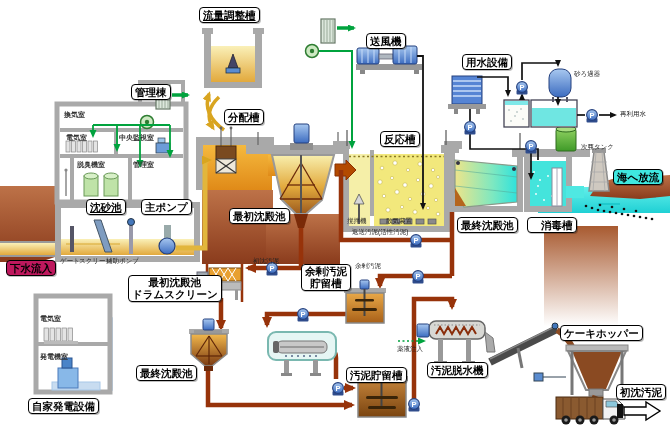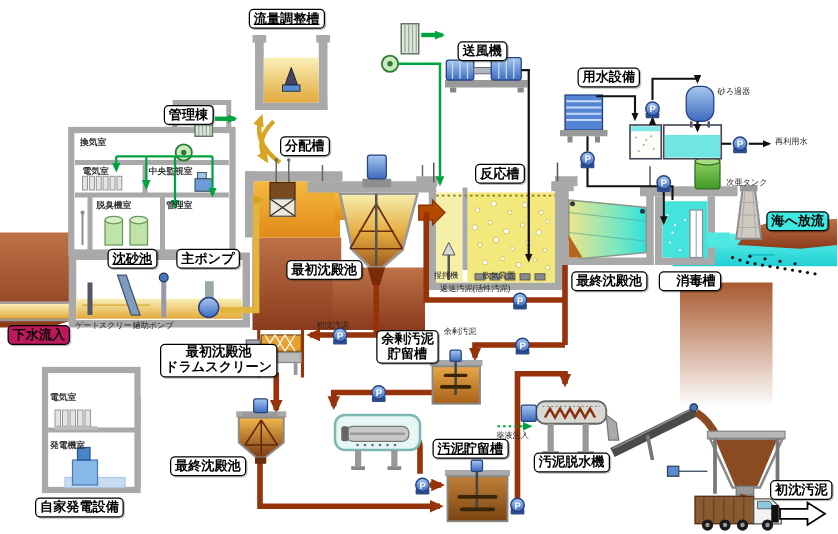--- a/index.html
+++ b/index.html
@@ -576,22 +576,23 @@
 <div class="lbl ylw" style="left:6px;top:260px;">下水流入</div>
 <div class="lbl lbl2" style="left:128px;top:275px;">
   <div>最初沈殿池</div>
   <div>ドラムスクリーン</div>
 </div>
 <div class="lbl lbl2" style="left:301px;top:264px;">
   <div>余剰汚泥</div>
   <div>貯留槽</div>
 </div>
 <div class="lbl" style="left:136px;top:365px;">最終沈殿池</div>
-<div class="lbl" style="left:346px;top:351px;text-decoration:underline;">汚泥貯留槽</div>
+<div class="lbl" style="left:346px;top:367px;">汚泥貯留槽</div>
 <div class="lbl" style="left:427px;top:362px;">汚泥脱水機</div>
+<div class="lbl" style="left:560px;top:325px;">ケーキホッパー</div>
 <div class="lbl" style="left:616px;top:384px;">初沈汚泥</div>
 <div class="lbl" style="left:28px;top:398px;">自家発電設備</div>
 
 <div class="room" style="left:64px;top:110px;">換気室</div>
 <div class="room" style="left:66px;top:133px;">電気室</div>
 <div class="room" style="left:119px;top:133px;">中央監視室</div>
 <div class="room" style="left:77px;top:160px;">脱臭機室</div>
 <div class="room" style="left:133px;top:160px;">管理室</div>
 <div class="room" style="left:40px;top:314px;">電気室</div>
 <div class="room" style="left:40px;top:352px;">発電機室</div>

